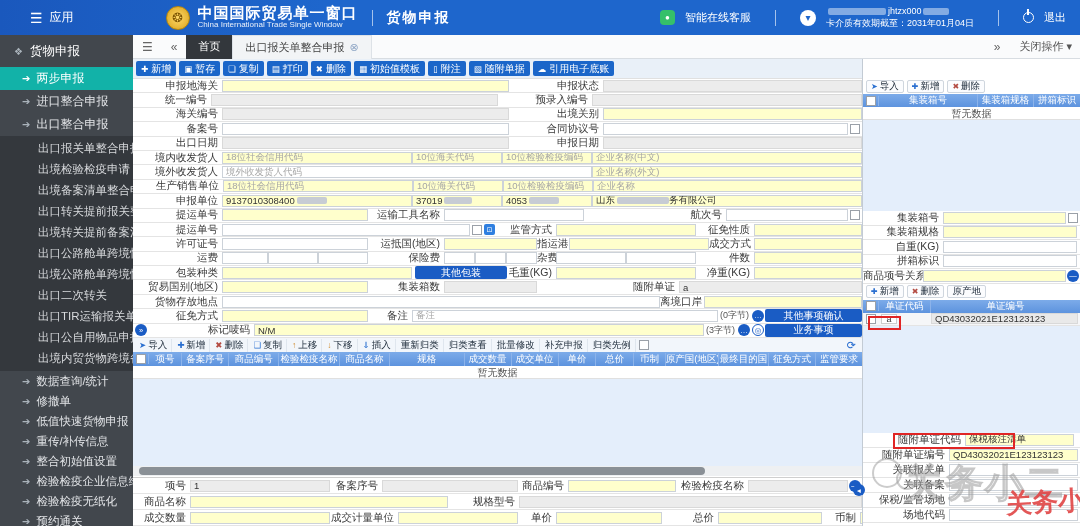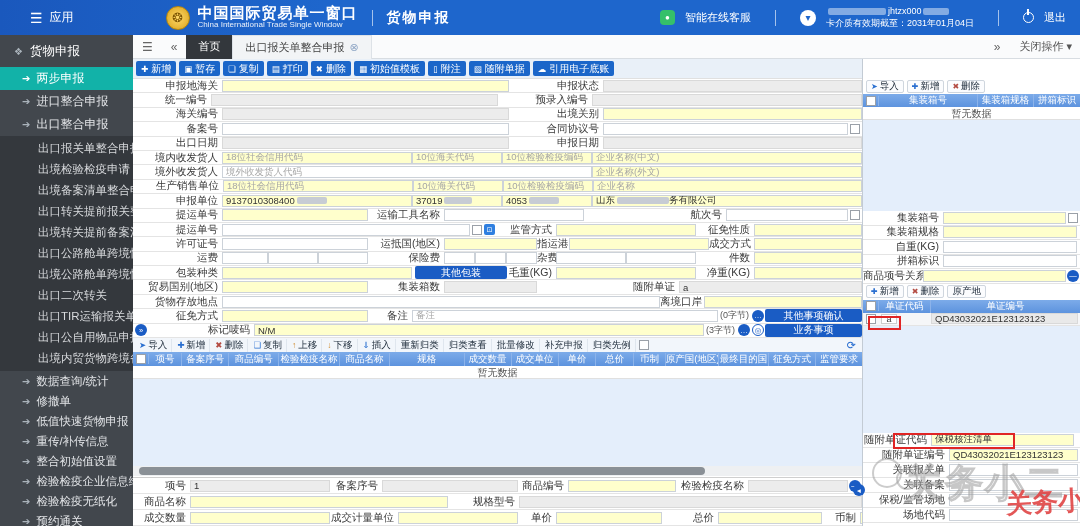--- a/index.html
+++ b/index.html
@@ -635,21 +635,21 @@
     <span style="width:16px;display:flex;justify-content:center">
         <span class="cb" style="margin:0"></span>
       </span>
     <span style="width:52px;display:flex;padding-left:2px">
         <span class="codechip">a</span>
       </span>
     <span class="docnum">QD43032021E123123123</span>
   </div>
   <div class="rp-blue" style="height:107px"></div>
   <div class="rp-frow" style="height:15px">
-    <span class="lbl" style="width:68px">随附单证代码</span>
+    <span class="lbl" style="width:102px">随附单证代码</span>
     <span class="fld y grow" style="margin-right:6px">
         <span>保税核注清单</span>
       </span>
   </div>
   <div class="rp-frow" style="height:15px">
     <span class="lbl" style="width:86px">随附单证编号</span>
     <span class="fld y grow" style="margin-right:2px">
         <span>QD43032021E123123123</span>
       </span>
   </div>

